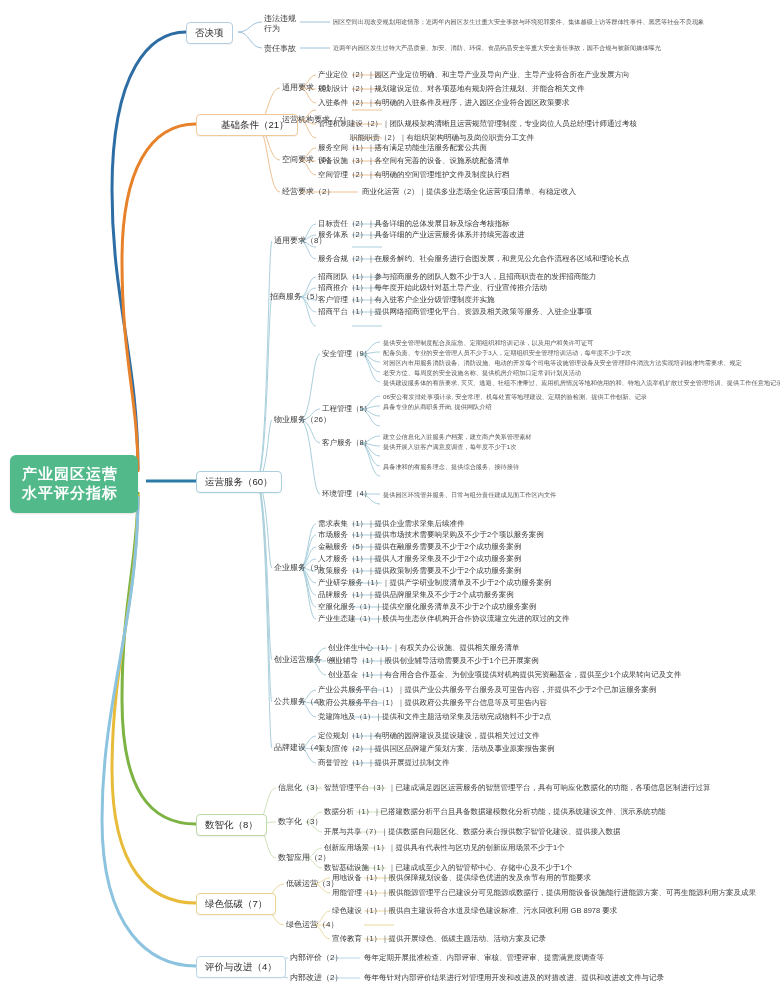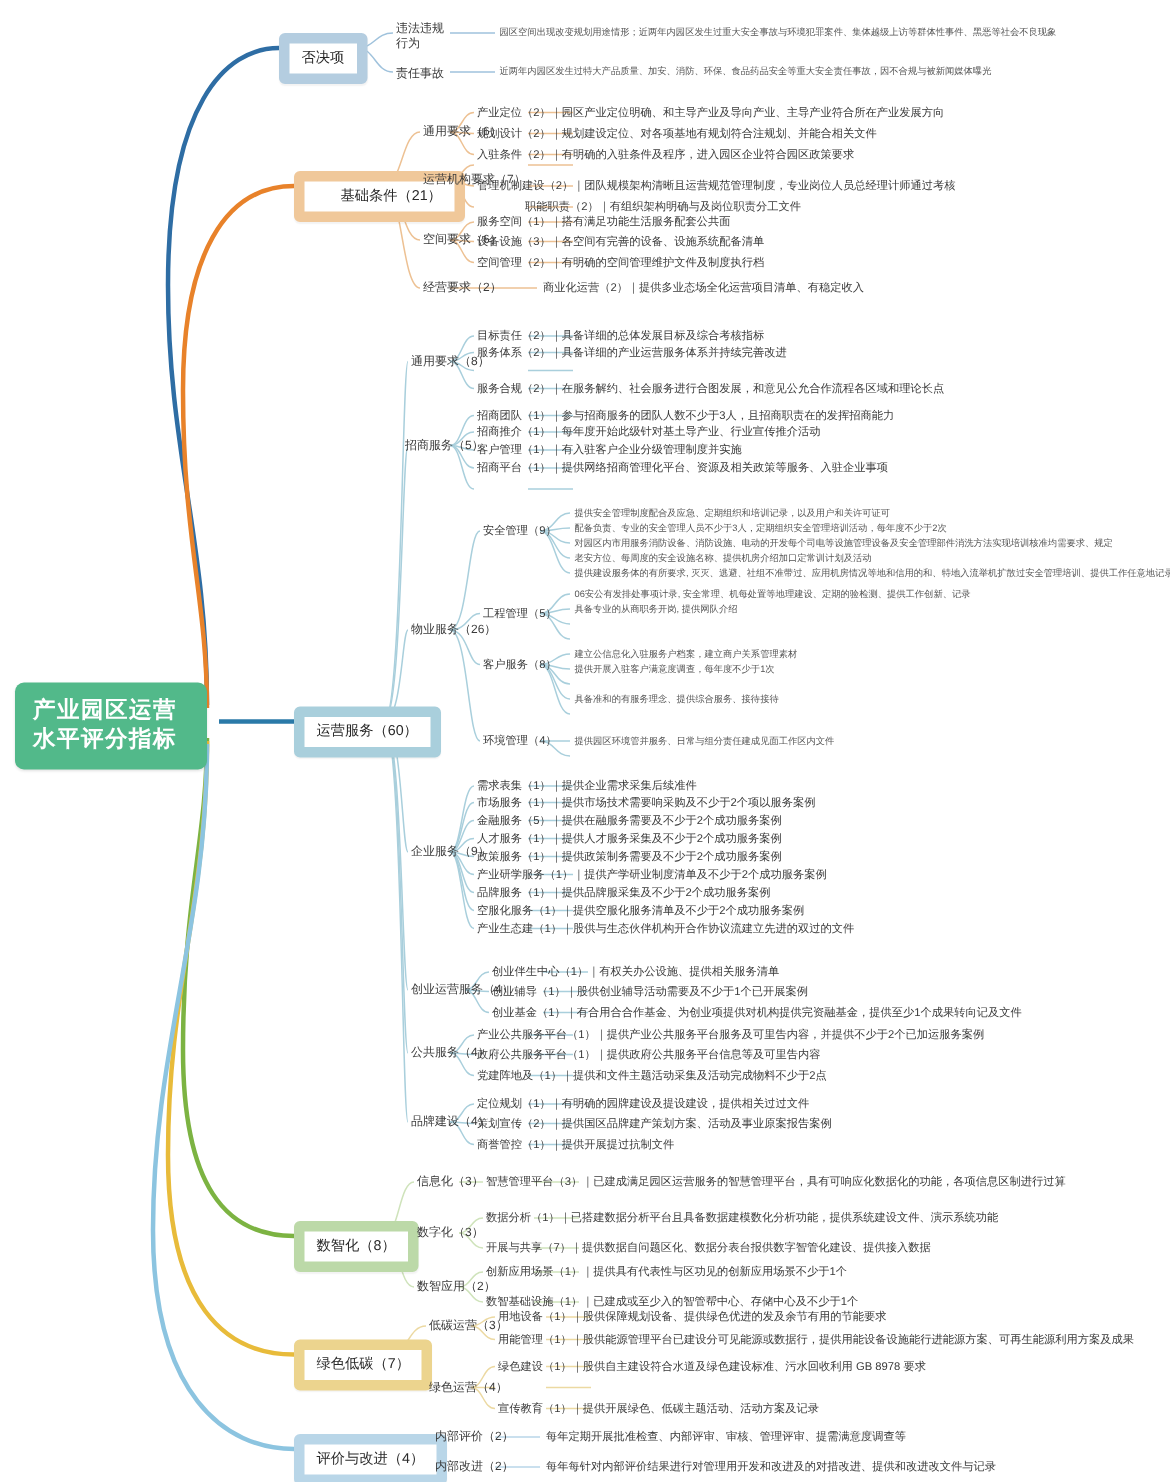--- a/index.html
+++ b/index.html
@@ -31,21 +31,21 @@
     letter-spacing:1px;
     white-space:normal;
     width:128px;
     text-align:left;
     box-shadow:0 1px 2px rgba(0,0,0,.12);
   }
 
   
   .l1{
     background:#ffffff;
-    border:7px solid #f9a8d4;
+    border:1px solid #f9a8d4;
     border-radius:4px;
     padding:4px 8px;
     font-size:9.5px;
     color:#2a2a2a;
     box-shadow:0 1px 1px rgba(0,0,0,.05);
   }
   .l1.blue{border-color:#b4cde0;}
   .l1.orange{border-color:#f0c89a;padding-left:24px;}
   .l1.teal{border-color:#a9cfdc;}
   .l1.green{border-color:#bcd9a8;}

